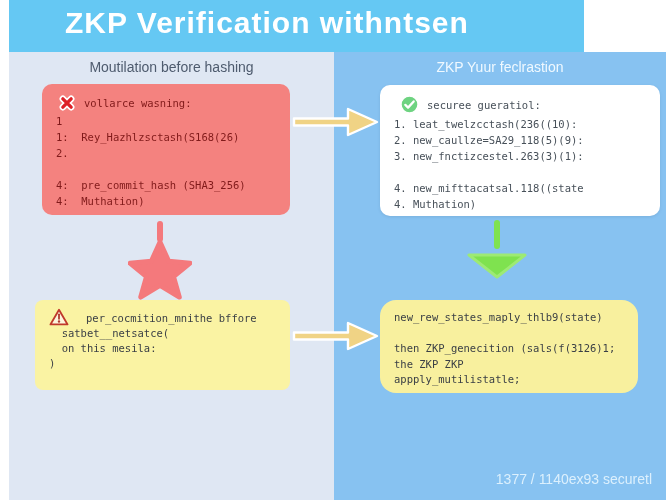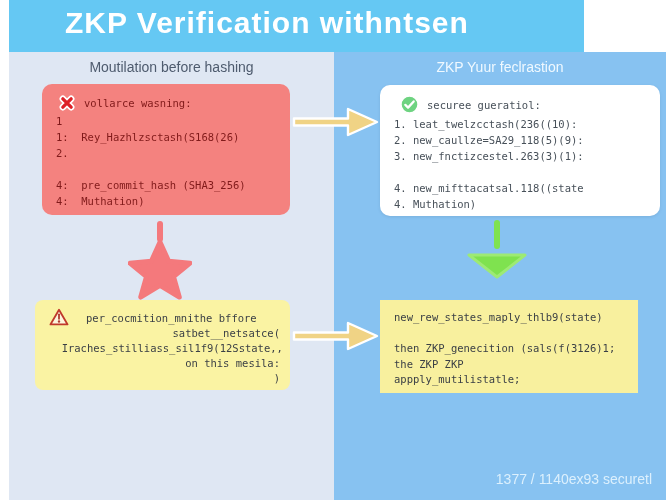--- a/index.html
+++ b/index.html
@@ -28,22 +28,22 @@
   .code-box{
     position:absolute; box-sizing:border-box; border-radius:10px;
     font-family:"DejaVu Sans Mono", monospace; font-size:10.5px;
     padding:10px 10px 8px 14px; overflow:hidden;
   }
   .code-box .code-line{white-space:pre; line-height:16px;}
   .error-box{left:42px; top:84px; width:248px; height:131px; background:#f4827f; color:#801a1a;}
   .success-box{left:380px; top:85px; width:280px; height:131px; background:#ffffff; color:#475059;
     box-shadow:0 1px 3px rgba(60,100,140,0.18);}
   .warn-box{left:35px; top:300px; width:255px; height:90px; background:#faf3a3; color:#3a3f45; border-radius:8px; padding-top:8px;}
-  .warn-box .code-line{line-height:15px;text-align:right;}
-  .result-box{left:380px; top:300px; width:258px; height:93px; background:#f8f09e; color:#3a3f45; border-radius:0;}
+  .warn-box .code-line{line-height:15px;}
+  .result-box{left:380px; top:300px; width:258px; height:93px; background:#f8f09e; color:#3a3f45; border-radius:16px;}
   .result-box .code-line{line-height:15.5px;}
   .box-head{display:flex; align-items:center; gap:8px; line-height:16px; margin-bottom:0;}
   .error-box .box-head{padding-left:2px; margin-bottom:1px;}
   .success-box .box-head{padding-left:6px; margin-bottom:2px;}
   .warn-box .box-head{gap:17px;align-items:flex-end;}
   .box-head .head-text{white-space:pre;}
   .icon{flex:0 0 auto; display:block;}
   
   .connector{position:absolute; border-radius:3px;}
   .connector.red{left:157px; top:221px; width:6px; height:21px; background:#f4797c;}
@@ -130,21 +130,20 @@
     <div class="box-head">
       <svg class="icon" width="20" height="18" viewBox="0 0 22 20">
         <path d="M11 2 L20.5 18.3 H1.5 Z" fill="#fdf4dc" stroke="#c0392b" stroke-width="2" stroke-linejoin="round"></path>
         <path d="M11 7 v5" stroke="#b03a2e" stroke-width="2" stroke-linecap="round"></path>
         <circle cx="11" cy="15" r="1.3" fill="#b03a2e"></circle>
       </svg>
       <span class="head-text">per_cocmition_mnithe bffore</span>
     </div>
     <div>
         <div class="code-line">  satbet__netsatce(</div>
-        <div class="code-line">  Iraches_stilliass_sil1f9(12Sstate,,</div>
         <div class="code-line">  on this mesila:</div>
         <div class="code-line">)</div>
       </div>
   </div>
 
   <div class="code-box result-box">
     <div>
         <div class="code-line">new_rew_states_maply_thlb9(state)</div>
         <div class="code-line">&nbsp;</div>
         <div class="code-line">then ZKP_genecition (sals(f(3126)1;</div>

